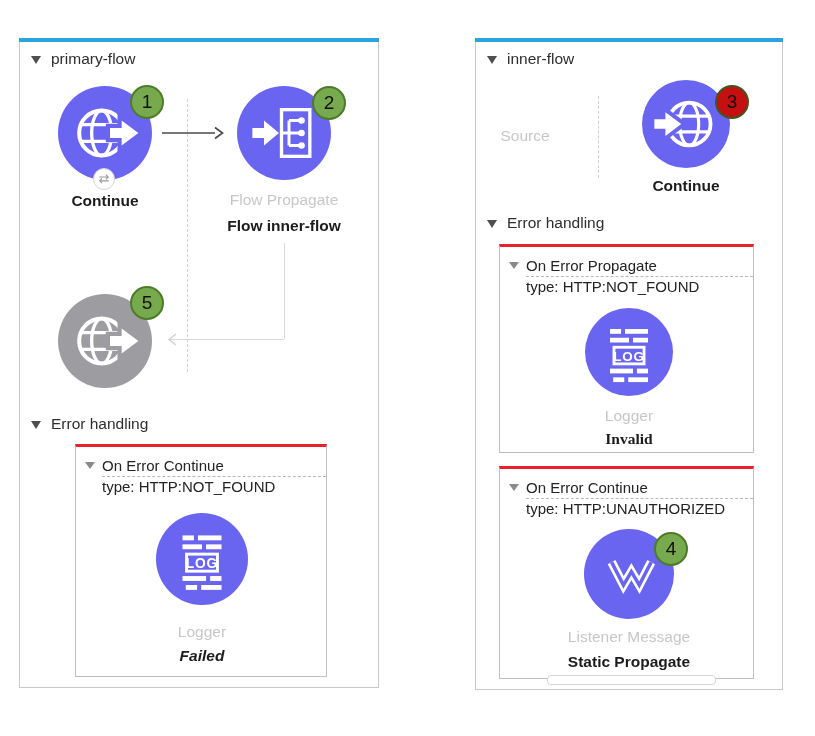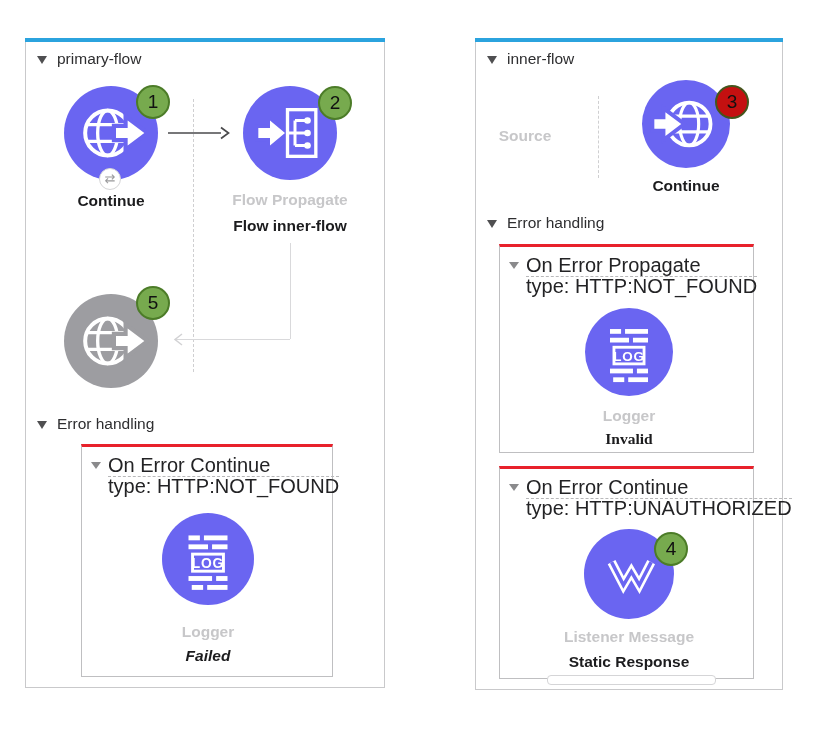--- a/index.html
+++ b/index.html
@@ -10,36 +10,36 @@
   .sec-head{position:absolute;display:flex;align-items:center;font-size:15.5px;font-weight:500;color:#2e2e30;}
   .tri{width:0;height:0;border-left:5.5px solid transparent;border-right:5.5px solid transparent;border-top:8px solid #4f4f51;margin-right:10px;margin-top:2px;}
   .node{position:absolute;border-radius:50%;display:flex;align-items:center;justify-content:center;}
   .node.blue{background:#6a65f1;}
   .node.gray{background:#9d9da1;}
   .badge{position:absolute;width:34px;height:34px;border-radius:50%;display:flex;align-items:center;justify-content:center;font-size:19px;font-weight:500;color:#111;box-sizing:border-box;z-index:3;}
   .badge.green{background:#77aa4e;border:2px solid #4c7c28;}
   .badge.red{background:#c41010;border:2px solid #44551c;}
   .cap{position:absolute;width:170px;text-align:center;font-size:15.5px;line-height:18px;white-space:nowrap;}
   .cap.name{color:#1c1c1e;font-weight:600;}
-  .cap.mut{color:#c7c7c9;font-weight:700;}
+  .cap.mut{color:#c7c7c9;font-weight:400;}
   .errbox{position:absolute;border:1px solid #bfbfc1;border-top:3px solid #e8212b;background:#fff;box-sizing:border-box;}
   .scope-head{display:flex;padding:9px 0 0 9px;}
   .scope-tri{width:0;height:0;border-left:5px solid transparent;border-right:5px solid transparent;border-top:7px solid #8a8a8c;margin:6px 7px 0 0;flex:none;}
-  .scope-texts{flex:1;font-size:20px;font-weight:500;color:#232325;line-height:19px;white-space:nowrap;}
+  .scope-texts{flex:1;font-size:15px;font-weight:500;color:#232325;line-height:19px;white-space:nowrap;}
   .scope-title{border-bottom:1px dashed #b8b8ba;padding-bottom:1px;}
   .hline{position:absolute;border-top:1px solid #d9d9db;}
   .vline{position:absolute;border-left:1px solid #d9d9db;}
   .vdash{position:absolute;border-left:1px dashed #cfcfd1;}
   .subcircle{position:absolute;width:22px;height:22px;border-radius:50%;background:#fff;border:1px solid #d5d5d7;color:#9a9a9c;font-size:13px;line-height:20px;text-align:center;box-sizing:border-box;z-index:2;}
   .notch{position:absolute;background:#fff;border:1px solid #d5d5d7;border-radius:4px;z-index:2;}
 </style>
 </head>
 <body>
 
-<div class="panel" style="left:25px;top:38px;width:360px;height:650px;">
+<div class="panel" style="left:19px;top:38px;width:360px;height:650px;">
   <div class="flowbar"></div>
 
   <div class="sec-head" style="left:11px;top:11px;">
     <div class="tri"></div>
     <span>primary-flow</span>
   </div>
 
   <div class="vdash" style="left:167px;top:60px;height:273px;"></div>
 
   <div class="node blue" style="left:38px;top:47px;width:94px;height:94px;">
@@ -194,16 +194,16 @@
       </div>
     </div>
     <div class="node blue" style="left:84px;top:60px;width:90px;height:90px;">
       <svg width="76" height="76" viewBox="0 0 48 48">
         <path d="M13 16.5 L20.5 31 L25.5 22.5 L30.5 31 L38 16.5" fill="none" stroke="#ffffff" stroke-width="5.5" stroke-linejoin="miter"></path>
         <path d="M13 16.5 L20.5 31 L25.5 22.5 L30.5 31 L38 16.5" fill="none" stroke="#6a65f1" stroke-width="2.2" stroke-linejoin="miter"></path>
       </svg>
     </div>
     <div class="badge green" style="left:154px;top:63px;">4</div>
     <div class="cap mut" style="left:44px;top:159px;">Listener Message</div>
-    <div class="cap name" style="left:44px;top:184px;">Static Response</div>
+    <div class="cap name" style="left:44px;top:184px;">Static Propagate</div>
     <div class="notch" style="left:47px;top:206px;width:167px;height:8px;"></div>
   </div>
 </div>
 
 </body></html>

